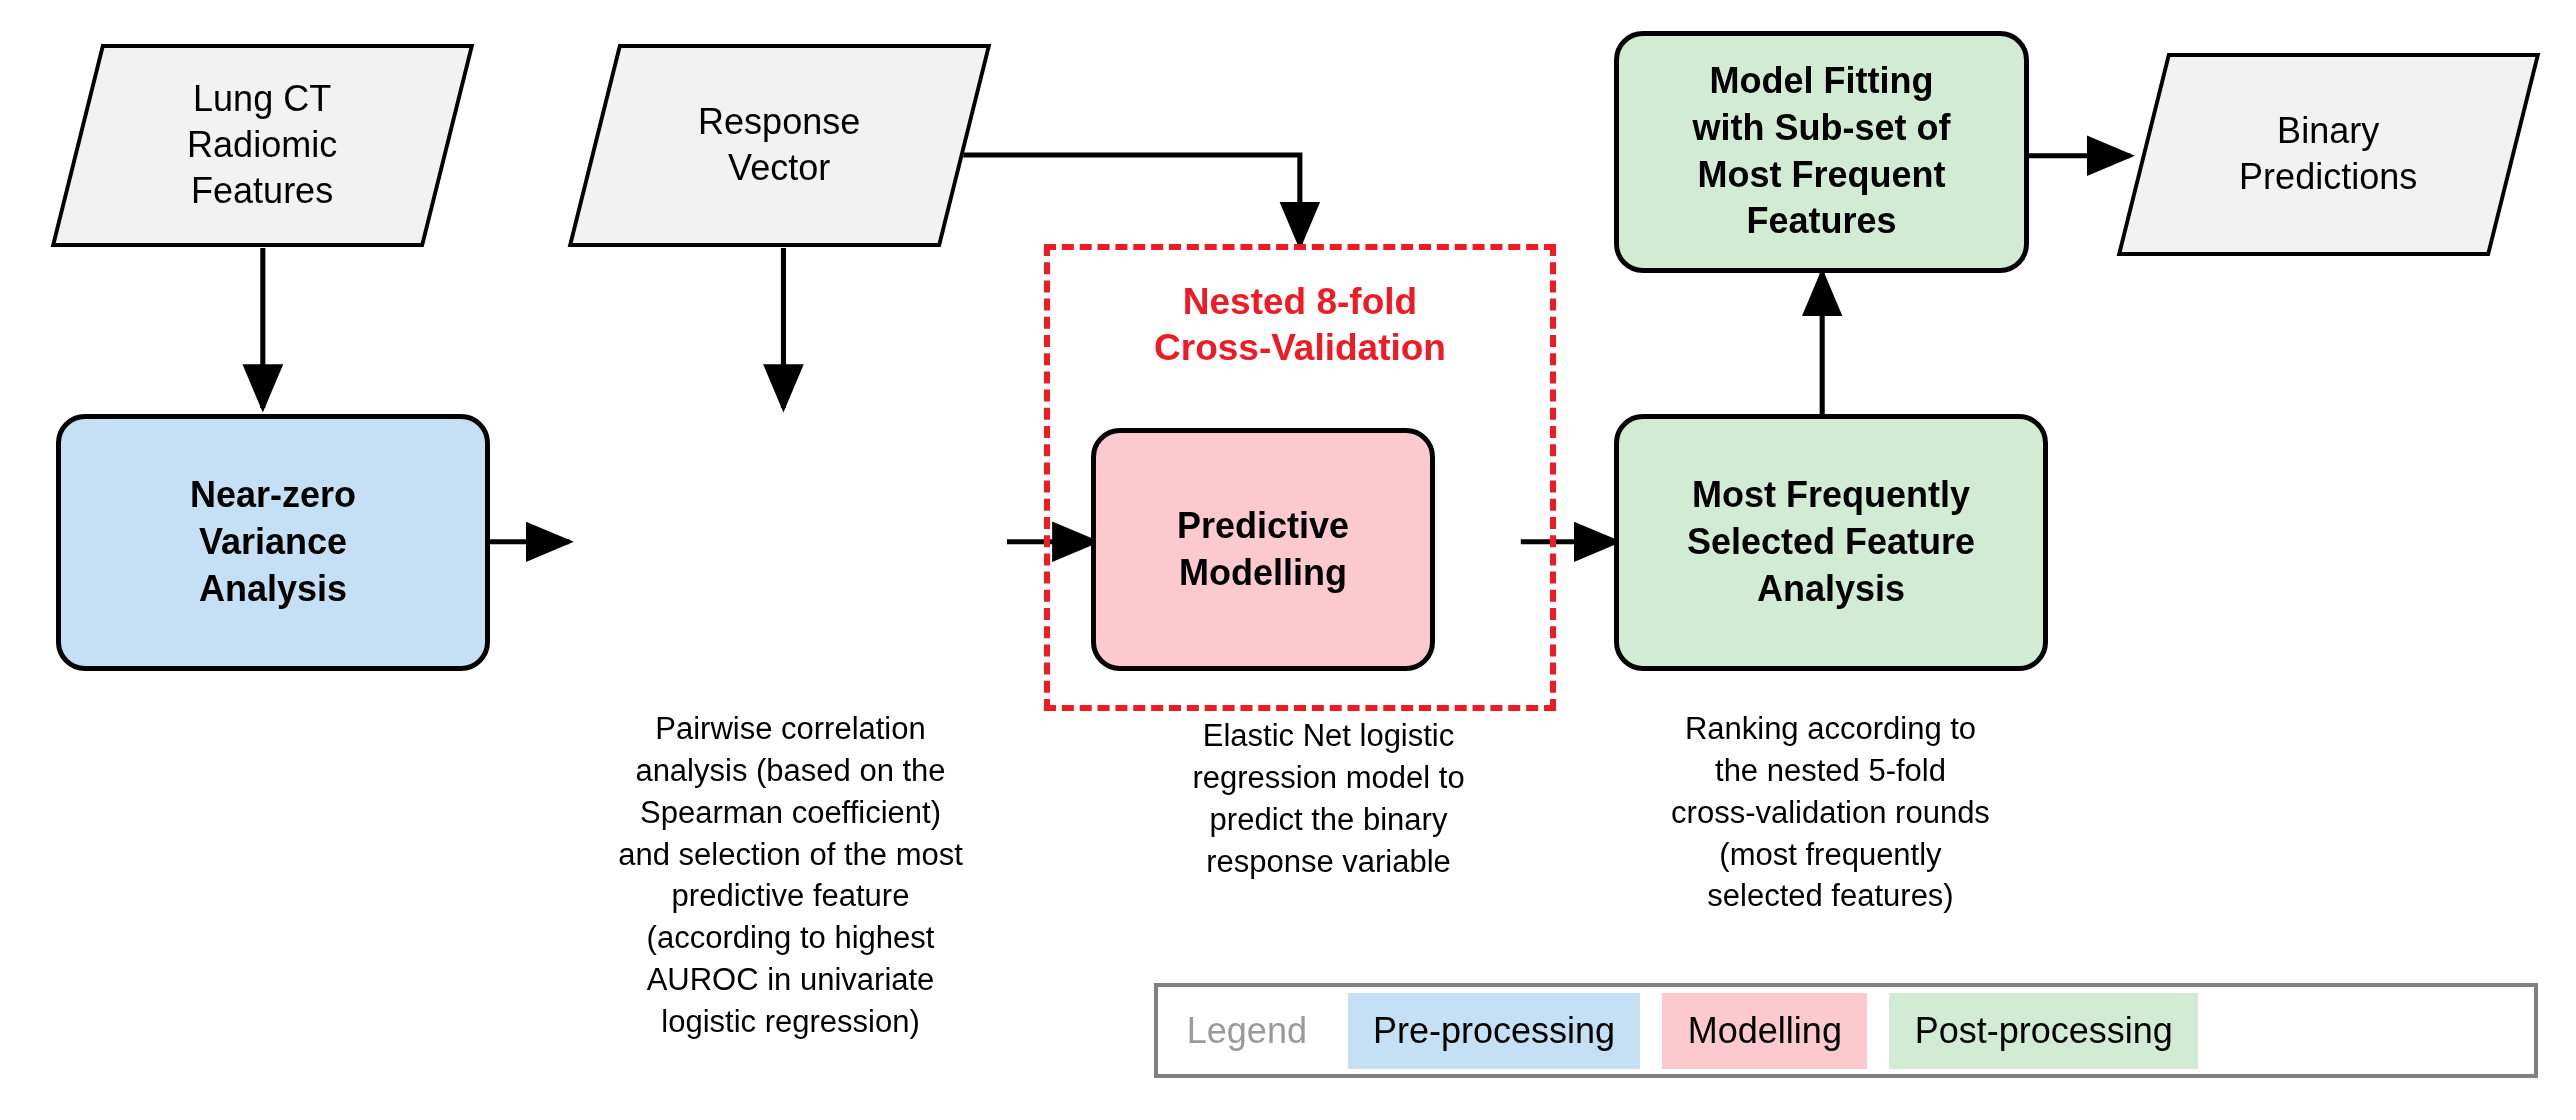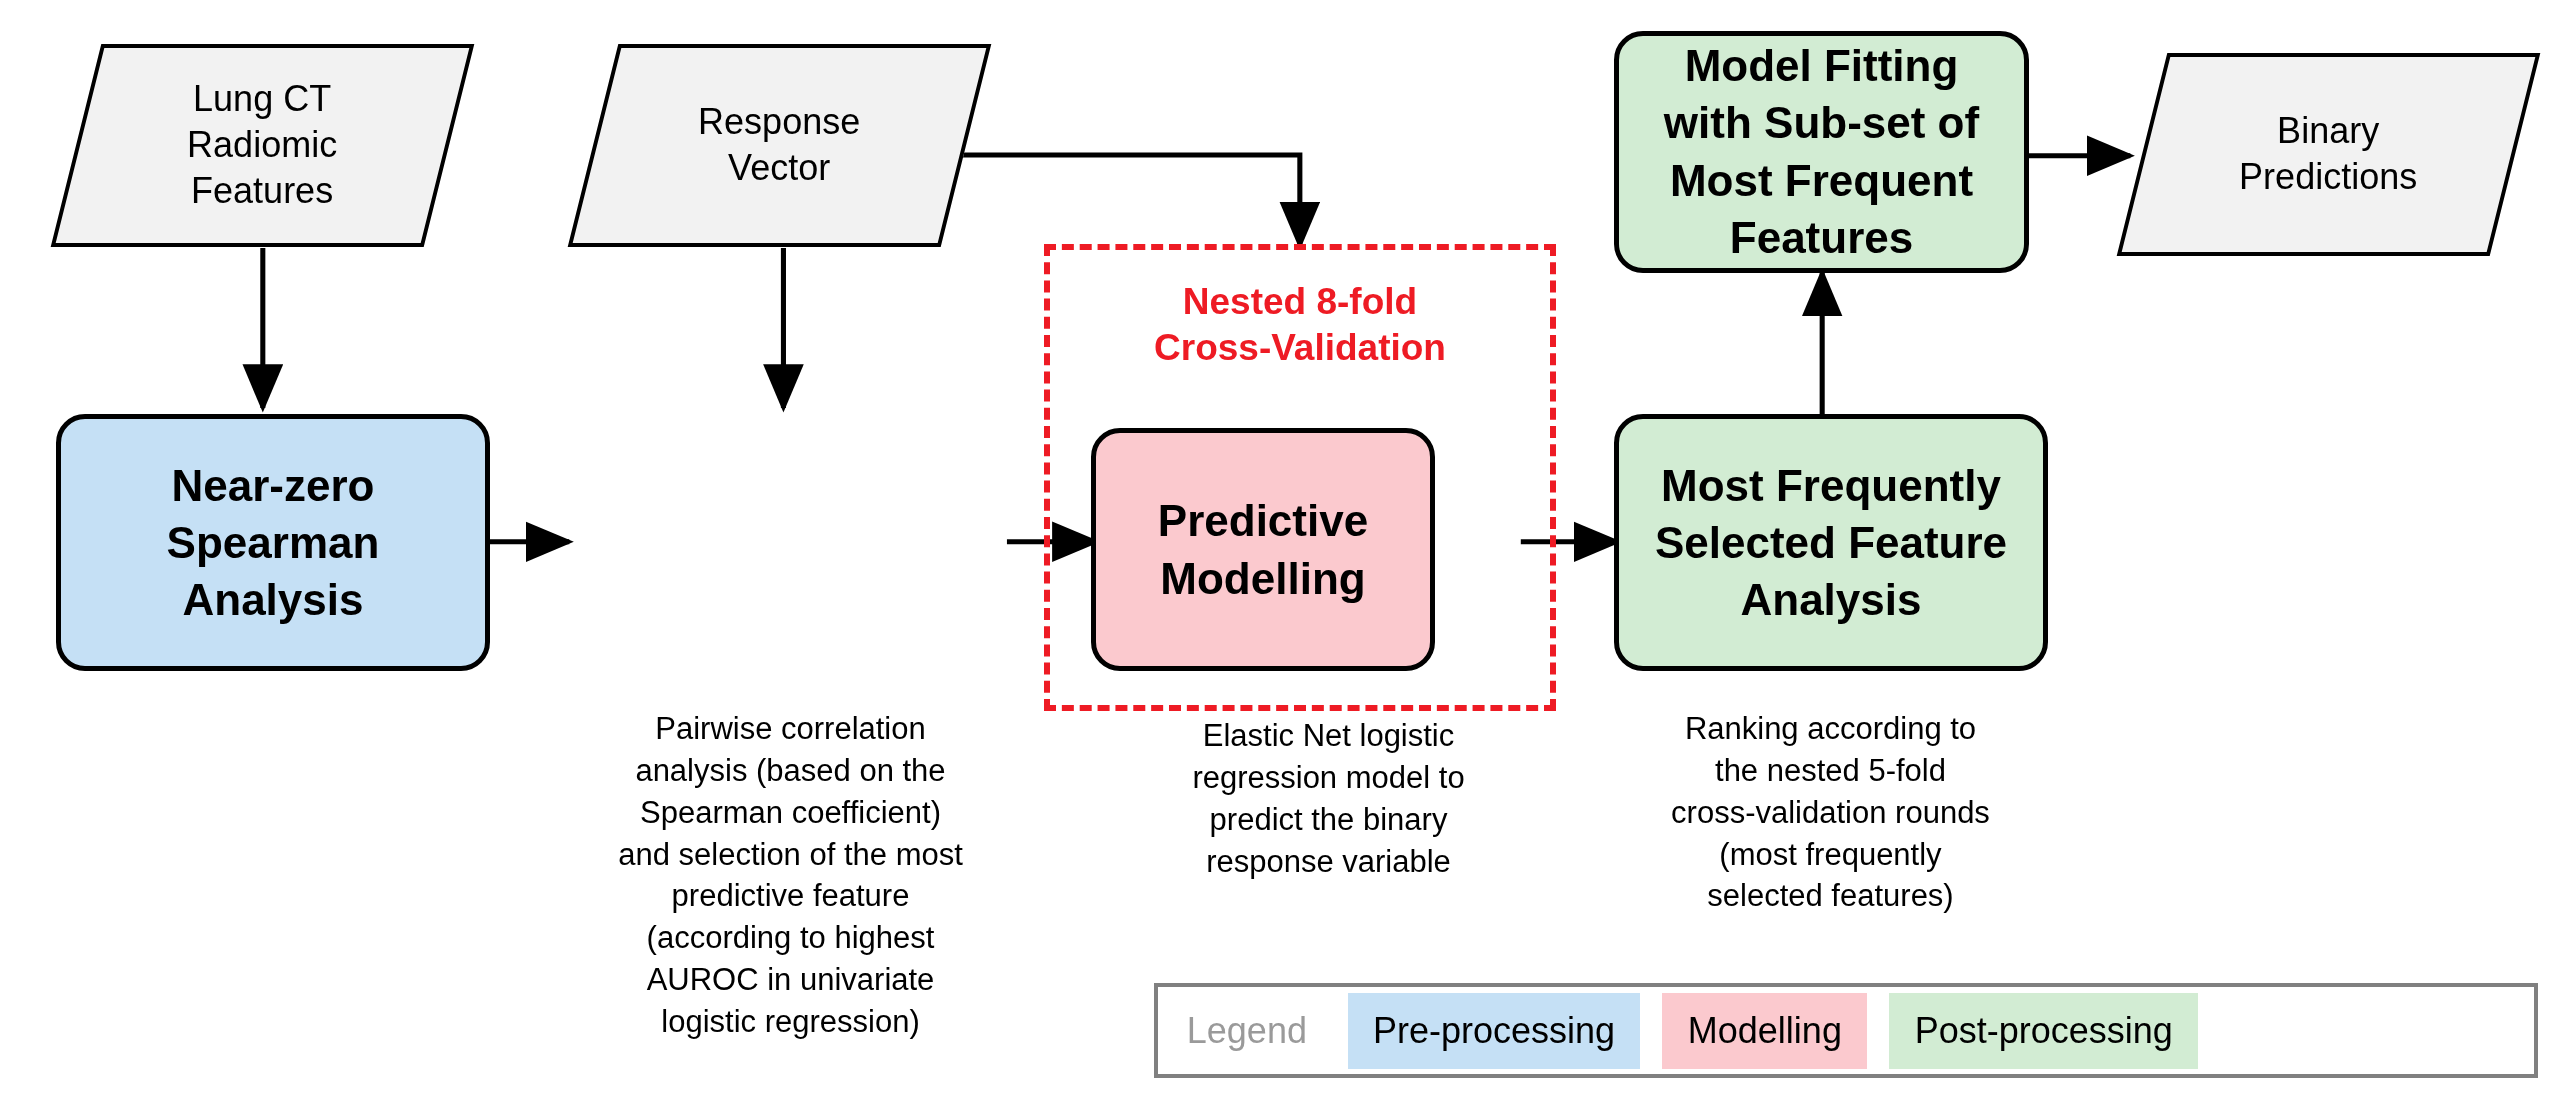--- a/index.html
+++ b/index.html
@@ -51,21 +51,21 @@
     position: absolute;
     display: flex;
     align-items: center;
     justify-content: center;
     text-align: center;
     border: 5.1px solid #000000;
     border-radius: 29px;
     box-sizing: border-box;
   }
   .proc > .proc-txt {
-    font-size: 44px;
+    font-size: 36px;
     line-height: 1.30;
     font-weight: bold;
     white-space: pre-line;
     padding: 0 8.5px;
   }
   .fill-blue  { background: #c5e0f5; }
   .fill-pink  { background: #fbc9ce; }
   .fill-green { background: #d2ecd3; }
 
   
@@ -172,21 +172,21 @@
     <span class="para-txt">Binary
 Predictions</span>
   </div>
 
   <div class="cv-region" style="left:1044px; top:244px; width:512px; height:467px;"></div>
   <div class="cv-title" style="left:1044px; top:279px; width:512px;">Nested 8-fold
 Cross-Validation</div>
 
   <div class="proc fill-blue" style="left:56px; top:414px; width:434px; height:257px;">
     <span class="proc-txt">Near-zero
-Spearman
+Variance
 Analysis</span>
   </div>
 
 
   <div class="proc fill-pink" style="left:1091px; top:428px; width:344px; height:243px;align-items:center;">
     <span class="proc-txt">Predictive
 Modelling</span>
   </div>
 
   <div class="proc fill-green" style="left:1614px; top:414px; width:434px; height:257px;">

